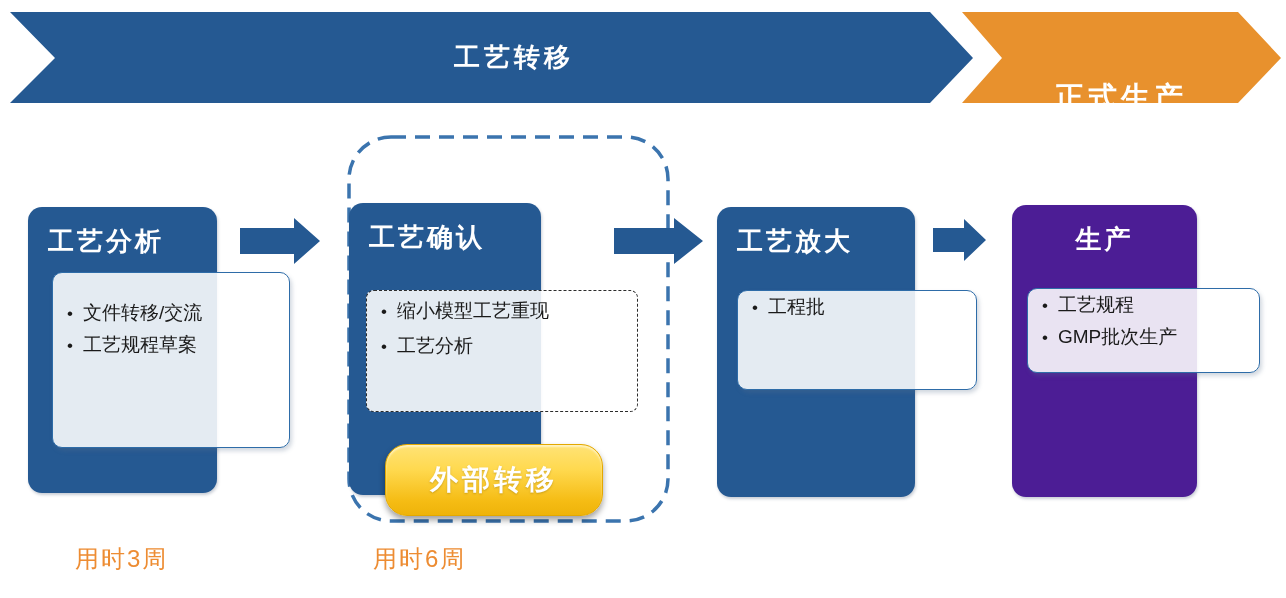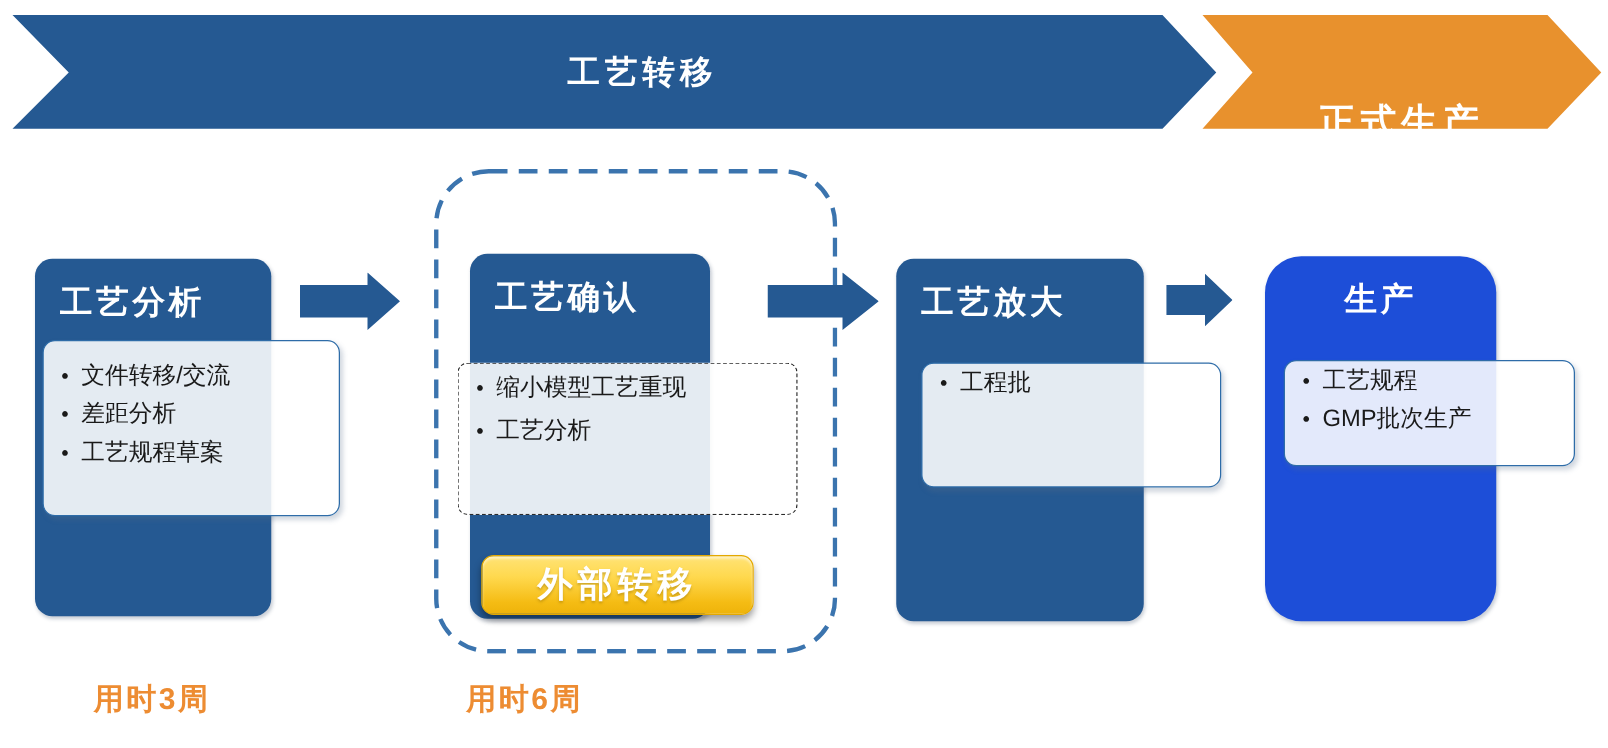--- a/index.html
+++ b/index.html
@@ -13,21 +13,21 @@
     position:absolute;display:flex;align-items:center;justify-content:center;
     color:#ffffff;font-weight:bold;letter-spacing:4px;
   }
   .banner-label.blue{left:55px;top:12px;width:918px;height:91px;font-size:26px;}
   .banner-label.orange{left:1002px;top:12px;width:238px;height:91px;font-size:29px;margin-top:40px;}
   
   .proc-box{
     position:absolute;border-radius:14px;background:#255992;
     box-shadow:1px 2px 3px rgba(40,60,90,.25);
   }
-  .proc-box.orange{background:#1d4ed8;border-radius:29px;}
+  .proc-box.orange{background:#4c1d95;}
   .proc-title{
     color:#ffffff;font-weight:bold;font-size:26px;letter-spacing:3px;
     padding:17px 0 0 20px;white-space:nowrap;
   }
   .proc-title.centered{text-align:center;padding-left:0;}
   
   .list-box{
     position:absolute;background:rgba(255,255,255,0.88);
     border:1.5px solid #2E6CA8;border-radius:10px;
     box-shadow:2px 3px 4px rgba(90,110,140,.28);
@@ -36,34 +36,34 @@
   .list-box.dashed{border:1.2px dashed #2b2b2b;border-radius:8px;box-shadow:none;}
   .list-box .li{
     font-size:19px;color:#1a1a1a;line-height:31px;white-space:nowrap;
     padding-left:14px;
   }
   .list-box .li::before{content:"•";margin-right:10px;font-size:17px;}
   
   .group-dash-svg{position:absolute;left:347px;top:135px;}
   
   .gold-button{
-    position:absolute;left:385px;top:444px;width:218px;height:48px;
-    border-radius:10px;
+    position:absolute;left:385px;top:444px;width:218px;height:72px;
+    border-radius:22px;
     background:linear-gradient(to bottom,#FFE376 0%,#FFD94F 35%,#F5BC14 80%,#EEB30A 100%);
     box-shadow:0 4px 6px rgba(0,0,0,.38), inset 0 2px 2px rgba(255,255,255,.55);
     display:flex;align-items:center;justify-content:center;
     color:#ffffff;font-weight:bold;font-size:28px;letter-spacing:4px;
     text-shadow:0 1px 2px rgba(120,90,0,.35);
     z-index:7;border:1px solid #E3A800;box-sizing:border-box;
   }
   
   .flow-arrow{position:absolute;z-index:6;}
   
   .duration{
-    position:absolute;top:543px;color:#ED8C32;font-weight:bold;font-size:24px;
+    position:absolute;top:543px;color:#ED8C32;font-weight:normal;font-size:24px;
     letter-spacing:2px;white-space:nowrap;
   }
   .z2{z-index:2;} .z3{z-index:3;}
 </style>
 </head>
 <body>
 
 <div id="stage">
 
   <svg class="banner-svg" width="1286" height="115" viewBox="0 0 1286 115">
@@ -73,31 +73,30 @@
   <div class="banner-label blue">工艺转移</div>
   <div class="banner-label orange">正式生产</div>
 
   <svg class="group-dash-svg" width="323" height="388" viewBox="0 0 323 388">
     <rect x="2" y="2" width="319" height="384" rx="42" ry="42" fill="none" stroke="#3B74AE" stroke-width="3.5" stroke-dasharray="15 9"></rect>
   </svg>
 
   <div class="proc-box z2" style="left:28px;top:207px;width:189px;height:286px;">
     <div class="proc-title">工艺分析</div>
   </div>
-  <div class="list-box z3" style="left:34px;top:272px;width:238px;height:141px;padding-top:12px;">
+  <div class="list-box z3" style="left:52px;top:272px;width:238px;height:176px;padding-top:24px;">
     <div class="li">文件转移/交流</div>
-    <div class="li">差距分析</div>
     <div class="li">工艺规程草案</div>
   </div>
 
   <svg class="flow-arrow" style="left:240px;top:218px;" width="80" height="46" viewBox="0 0 80 46">
     <polygon points="0,10 54,10 54,0 80,23 54,46 54,36 0,36" fill="#255992"></polygon>
   </svg>
 
-  <div class="proc-box z2" style="left:376px;top:203px;width:192px;height:292px;">
+  <div class="proc-box z2" style="left:349px;top:203px;width:192px;height:292px;">
     <div class="proc-title">工艺确认</div>
   </div>
   <div class="list-box dashed z3" style="left:366px;top:290px;width:272px;height:122px;padding-top:3px;">
     <div class="li" style="line-height:34px;">缩小模型工艺重现</div>
     <div class="li" style="line-height:34px;">工艺分析</div>
   </div>
   <div class="gold-button">外部转移</div>
 
   <svg class="flow-arrow" style="left:614px;top:218px;" width="89" height="46" viewBox="0 0 89 46">
     <polygon points="0,10 60,10 60,0 89,23 60,46 60,36 0,36" fill="#255992"></polygon>

